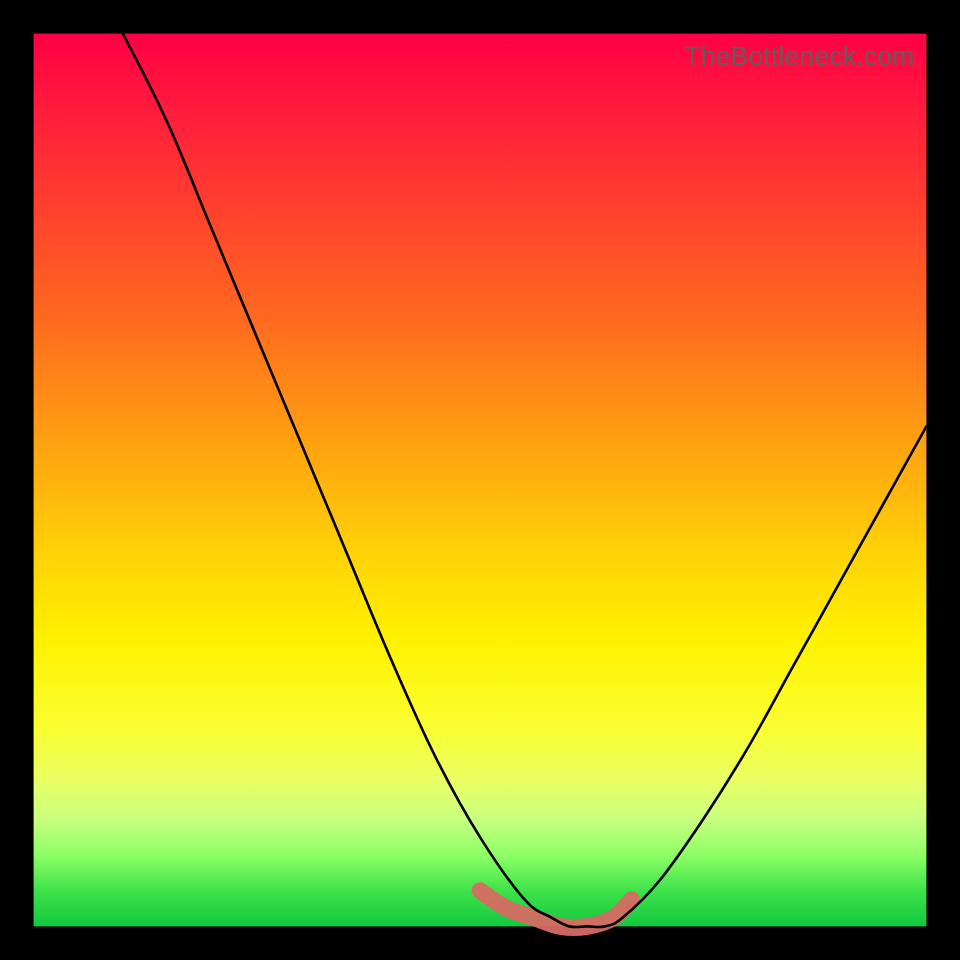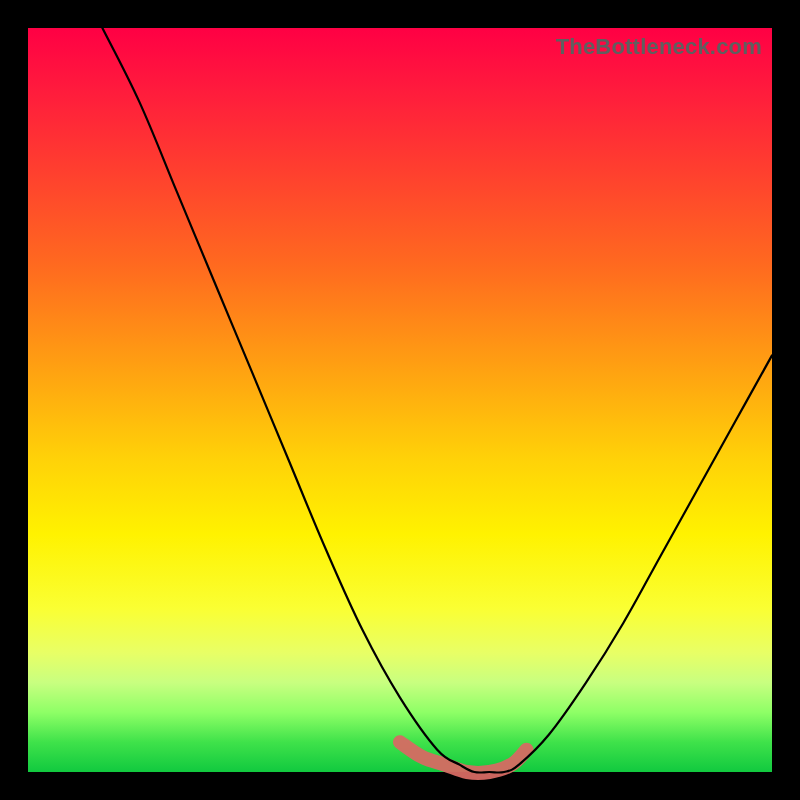--- a/index.html
+++ b/index.html
@@ -39,21 +39,21 @@
       #8eff66 92%,
       #3fe24a 96%,
       #11c93f 100%
     );
   }
   .watermark {
     position: absolute;
     top: 6px;
     right: 10px;
     font-size: 22px;
-    font-weight: 700;
+    font-weight: 400;
     color: #5f5f5f;
     letter-spacing: 0.2px;
     user-select: none;
   }
   svg.curves {
     position: absolute;
     inset: 0;
     width: 100%;
     height: 100%;
     overflow: visible;

